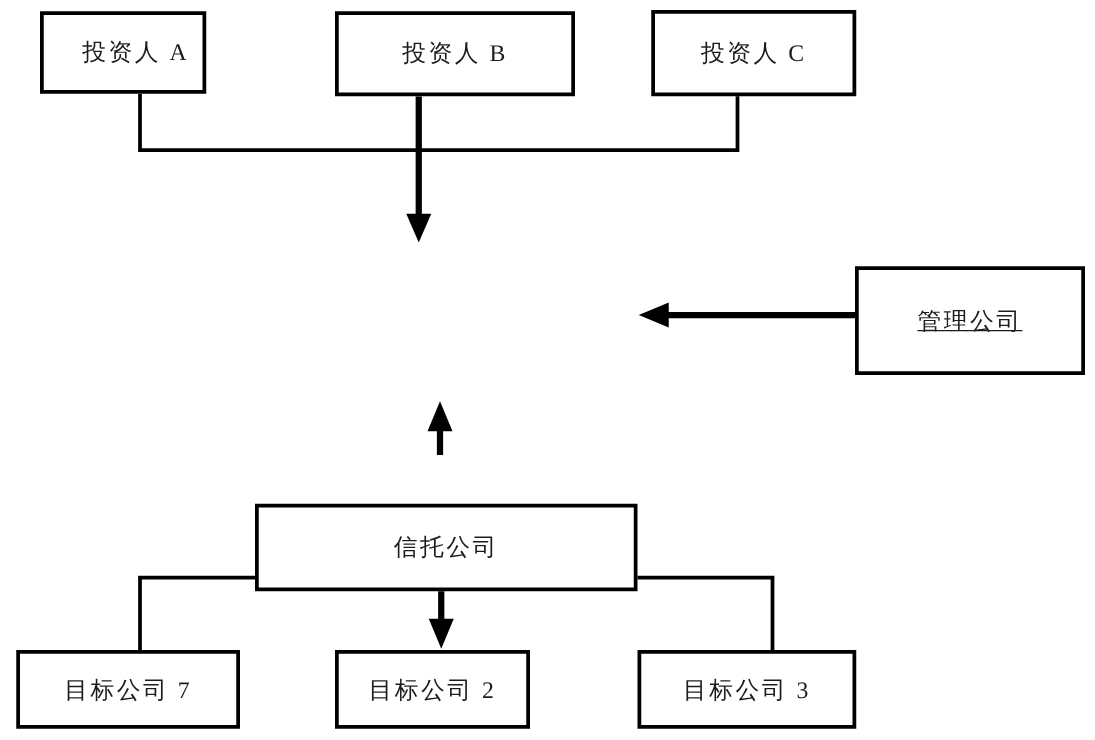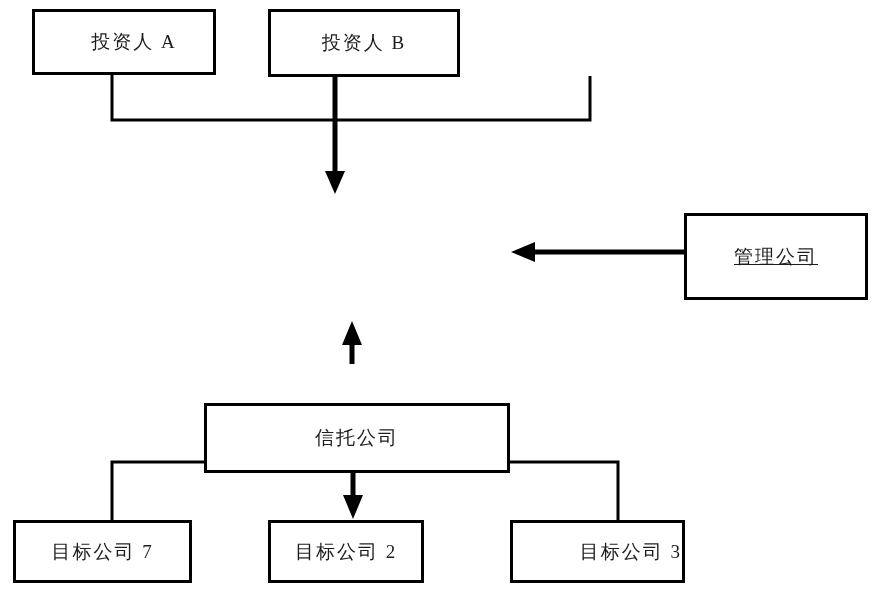--- a/index.html
+++ b/index.html
@@ -30,29 +30,29 @@
     letter-spacing: 2px;
     z-index: 2;
     white-space: nowrap;
   }
   .node.ellipse {
     border-radius: 50%;
     font-size: 37px;
     letter-spacing: 3px;
   }
   
-  .investor-a      { left: 32px;  top: 9px;   width: 184px; height: 66px; padding-left: 20px; }
+  .investor-a      { left: 32px;  top: 9px;   width: 133px; height: 66px; padding-left: 20px; }
   .investor-b      { left: 268px; top: 9px;   width: 192px; height: 68px; }
   .investor-c      { left: 521px; top: 8px;   width: 164px; height: 69px; }
   .trust-fund      { left: 160px; top: 193px; width: 348px; height: 132px; }
   .management-co   { left: 684px; top: 213px; width: 184px; height: 87px; text-decoration: underline; }
   .trust-co        { left: 204px; top: 363px; width: 306px; height: 70px; margin-top: 40px; }
   .target-1        { left: 13px;  top: 520px; width: 179px; height: 63px; }
   .target-2        { left: 268px; top: 520px; width: 156px; height: 63px; }
-  .target-3        { left: 510px; top: 520px; width: 175px; height: 63px; justify-content: flex-end; }
+  .target-3        { left: 510px; top: 520px; width: 175px; height: 63px; }
 </style>
 </head>
 <body>
 
 <div class="canvas">
 
   <svg class="wires" viewBox="0 0 876 592" xmlns="http://www.w3.org/2000/svg">
 
     <polyline points="112,75 112,120 590,120 590,76" fill="none" stroke="#000000" stroke-width="3"></polyline>
 
@@ -72,20 +72,23 @@
   </svg>
 
   <div class="node investor-a">
     <span>投资人 A</span>
   </div>
 
   <div class="node investor-b">
     <span>投资人 B</span>
   </div>
 
+  <div class="node investor-c">
+    <span>投资人 C</span>
+  </div>
 
 
   <div class="node management-co">
     <span>管理公司</span>
   </div>
 
   <div class="node trust-co">
     <span>信托公司</span>
   </div>
 

